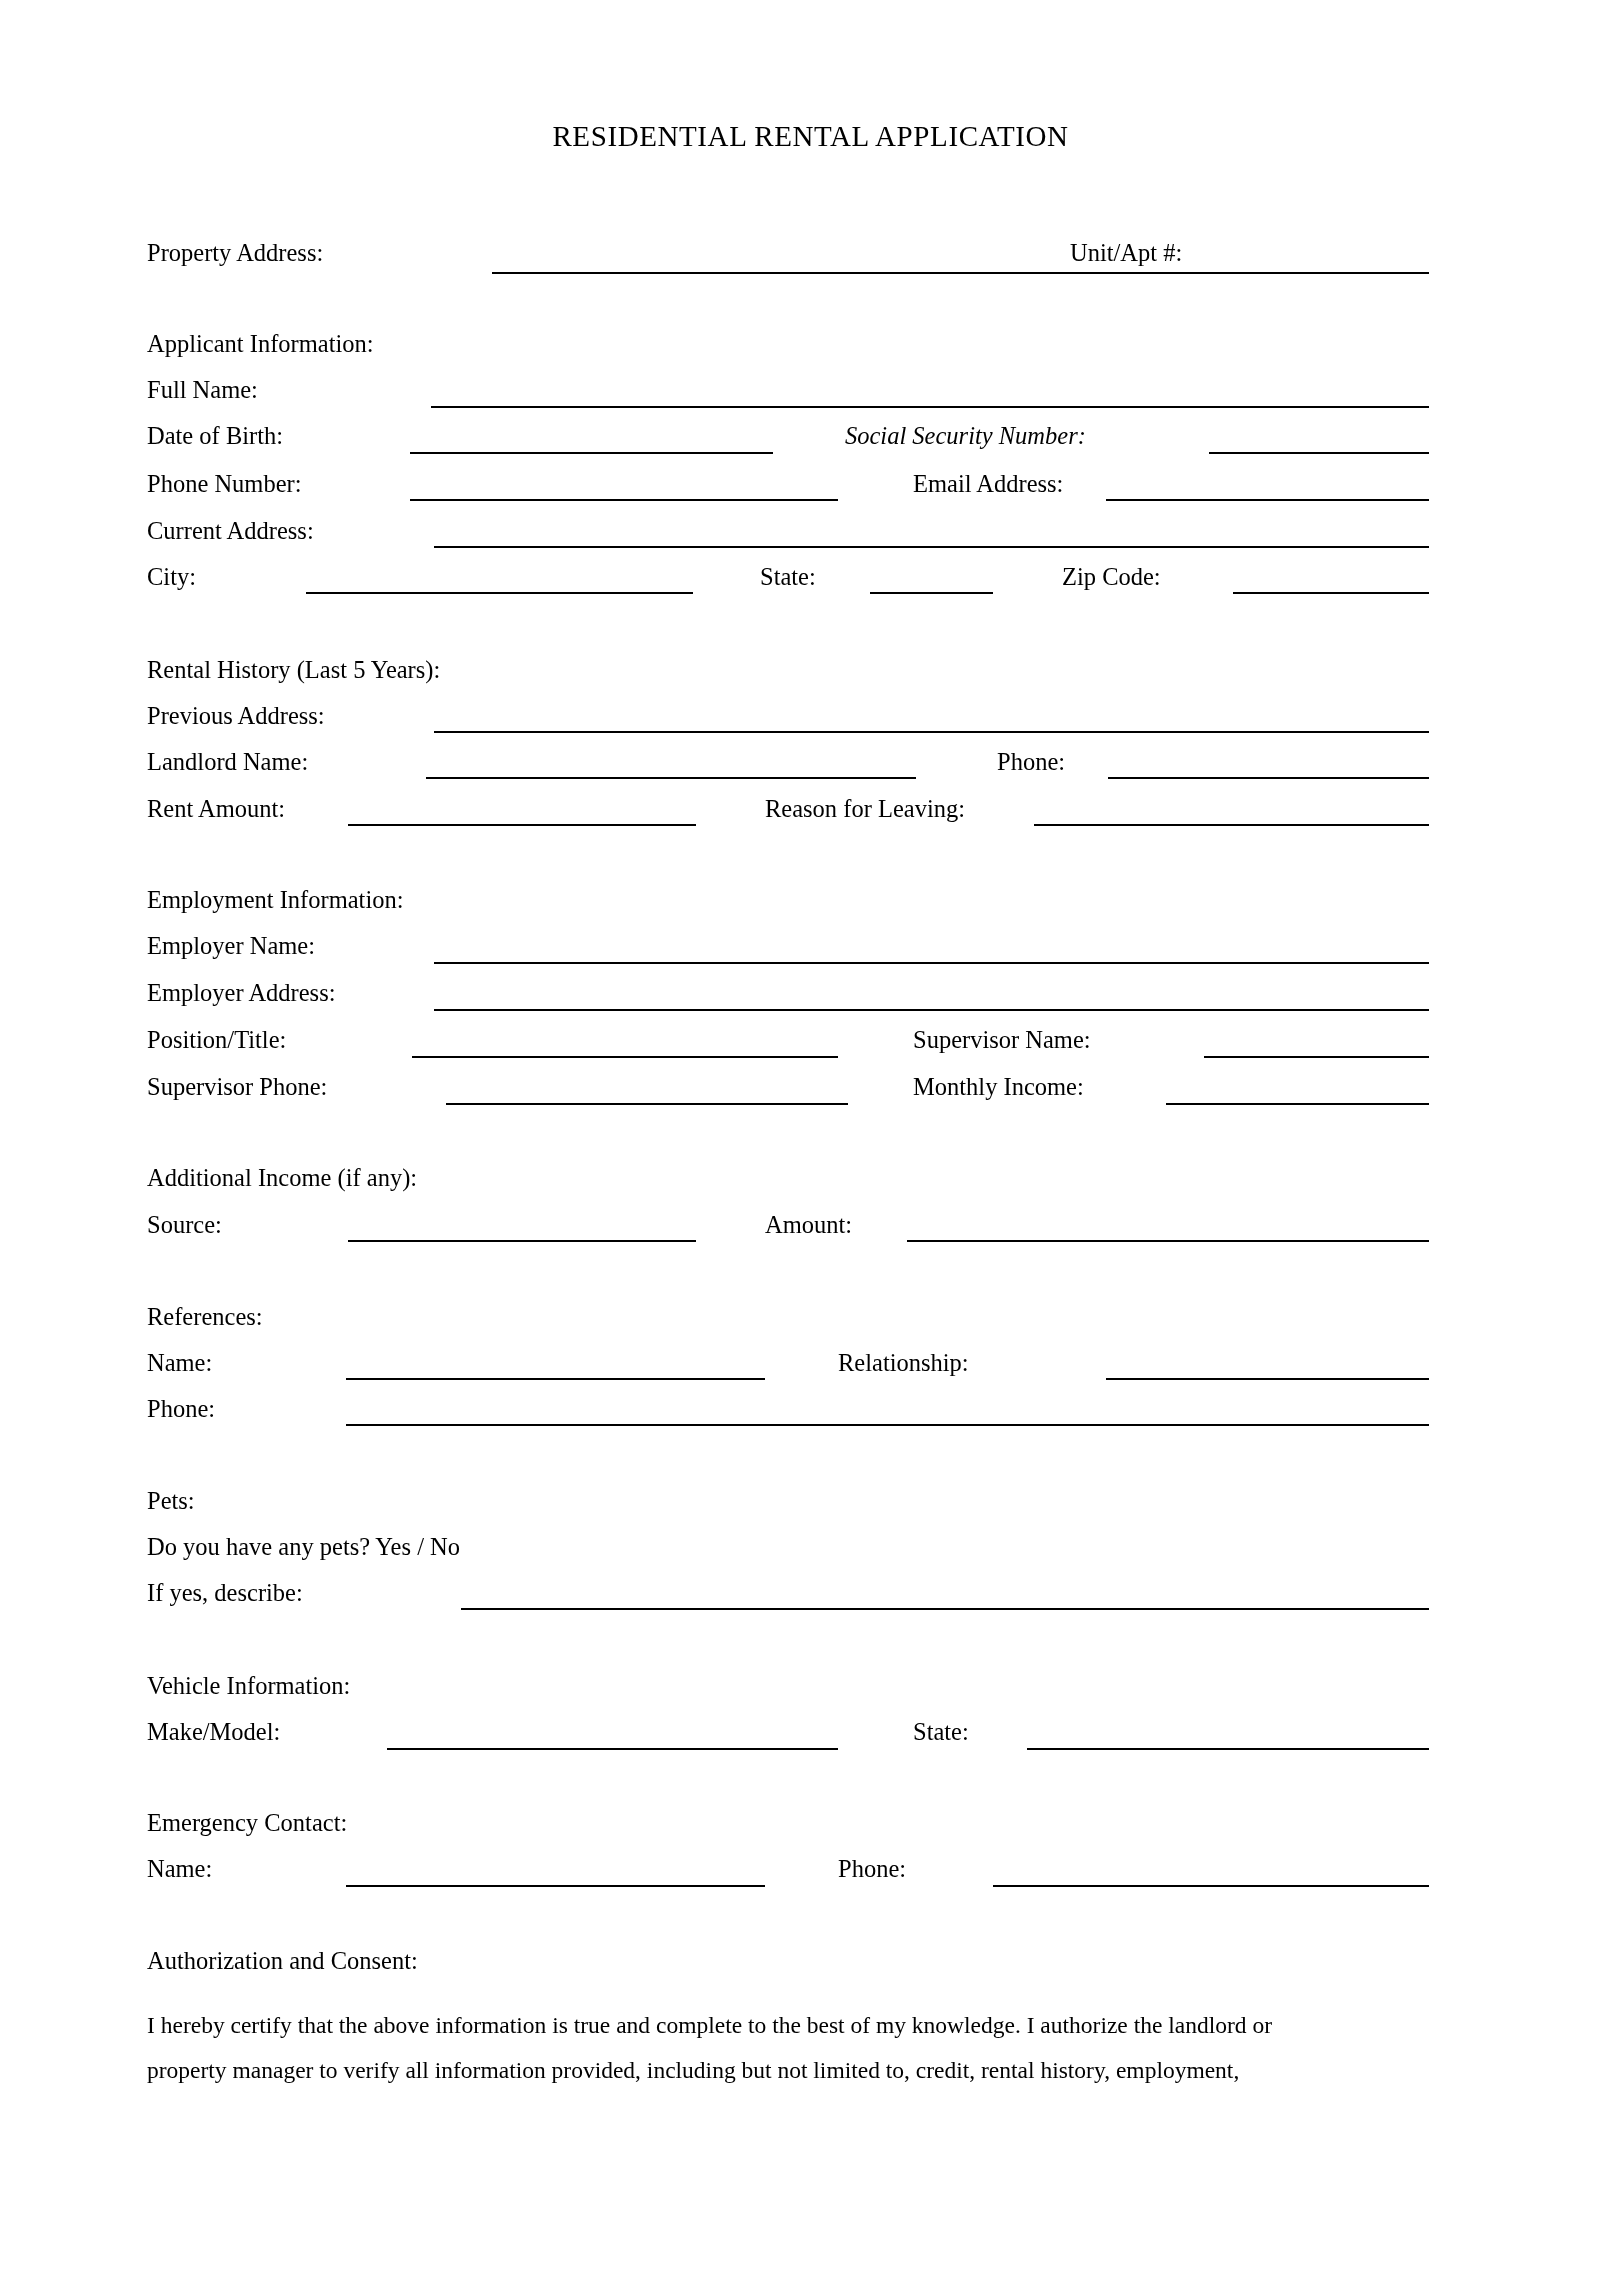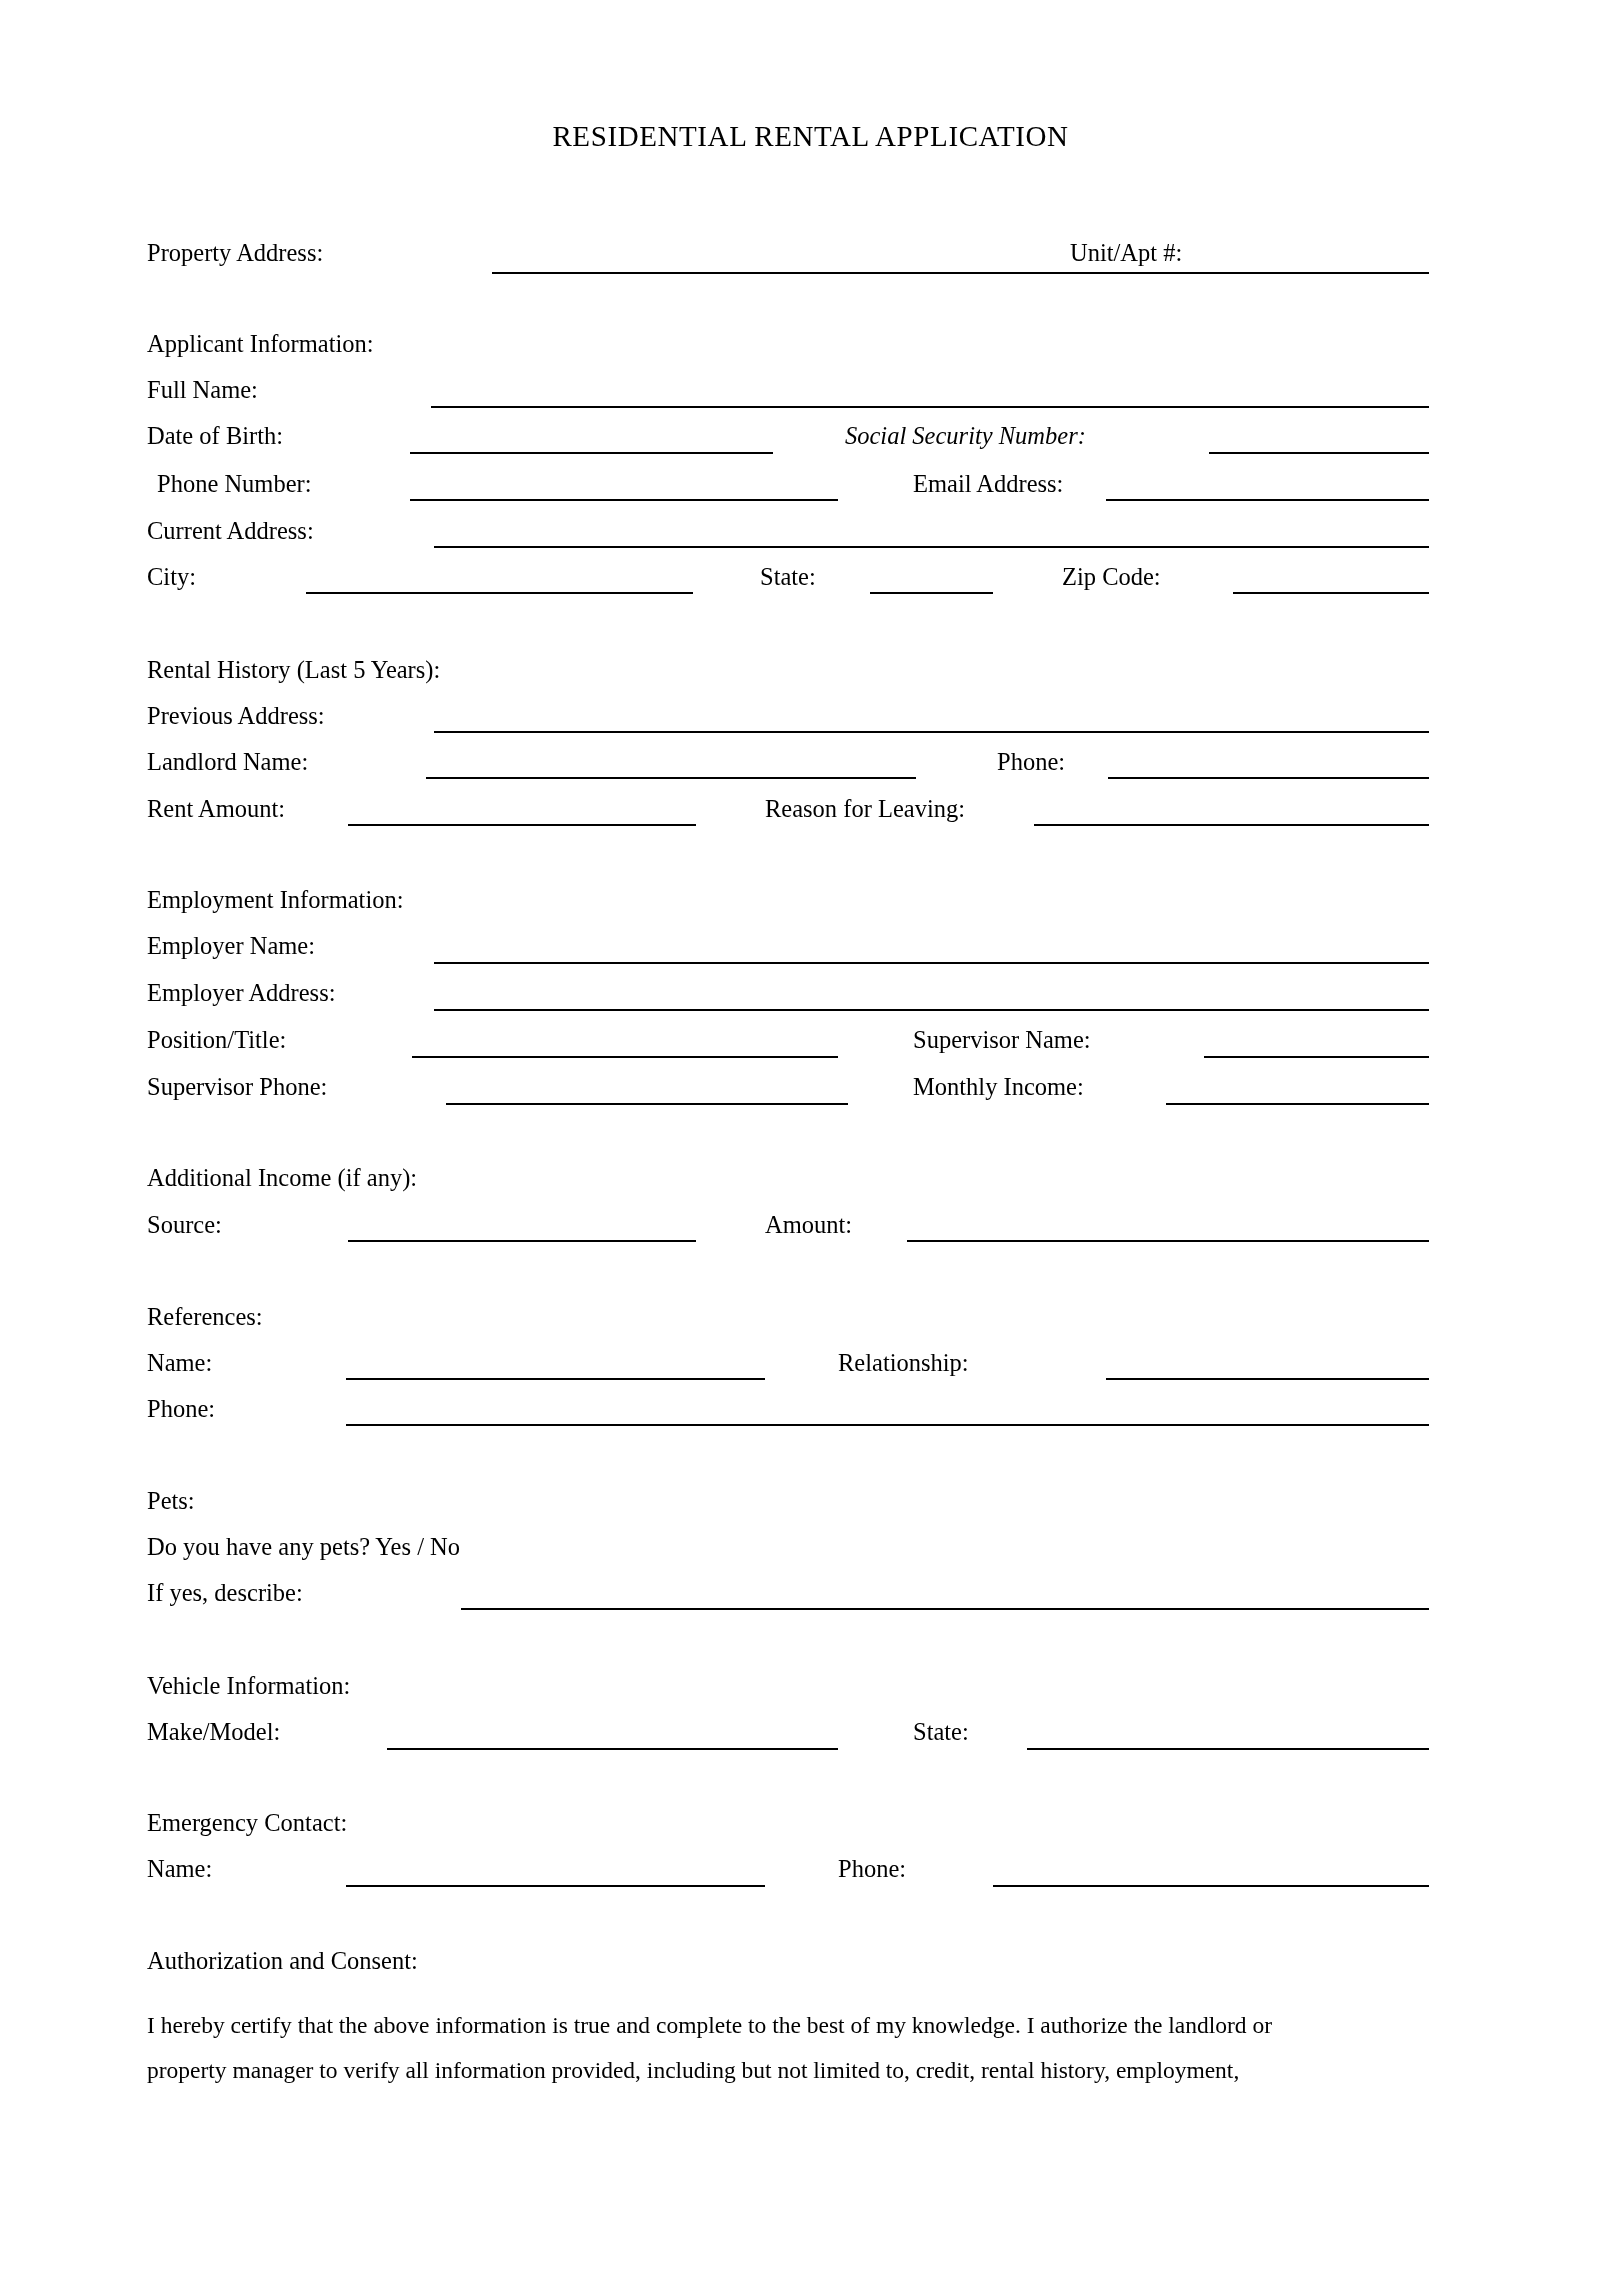--- a/index.html
+++ b/index.html
@@ -70,21 +70,21 @@
   <div class="lbl sect" style="left:147px; top:329px;">Applicant Information:</div>
 
   <div class="lbl" style="left:147px; top:375px;">Full Name:</div>
   <div class="rule" style="left:431px; top:406px; width:1039px;"></div>
 
   <div class="lbl" style="left:147px; top:421px;">Date of Birth:</div>
   <div class="rule" style="left:410px; top:452px; width:363px;"></div>
   <div class="lbl" style="left:845px; top:421px;font-style:italic;">Social Security Number:</div>
   <div class="rule" style="left:1209px; top:452px; width:262px;"></div>
 
-  <div class="lbl" style="left:157px; top:469px;text-align:center;">Phone Number:</div>
+  <div class="lbl" style="left:147px; top:469px;text-align:center;">Phone Number:</div>
   <div class="rule" style="left:410px; top:499px; width:428px;"></div>
   <div class="lbl" style="left:913px; top:469px;">Email Address:</div>
   <div class="rule" style="left:1106px; top:499px; width:365px;"></div>
 
   <div class="lbl" style="left:147px; top:516px;">Current Address:</div>
   <div class="rule" style="left:434px; top:546px; width:1036px;"></div>
 
   <div class="lbl" style="left:147px; top:562px;">City:</div>
   <div class="rule" style="left:306px; top:592px; width:387px;"></div>
   <div class="lbl" style="left:760px; top:562px;">State:</div>

